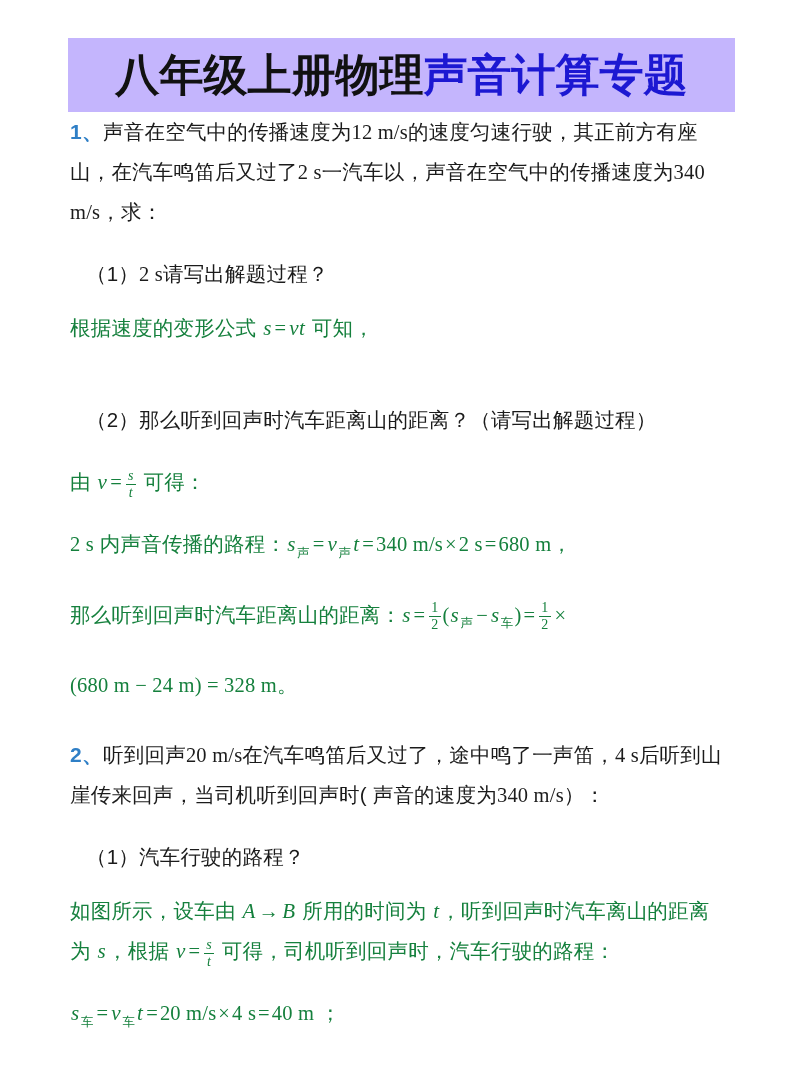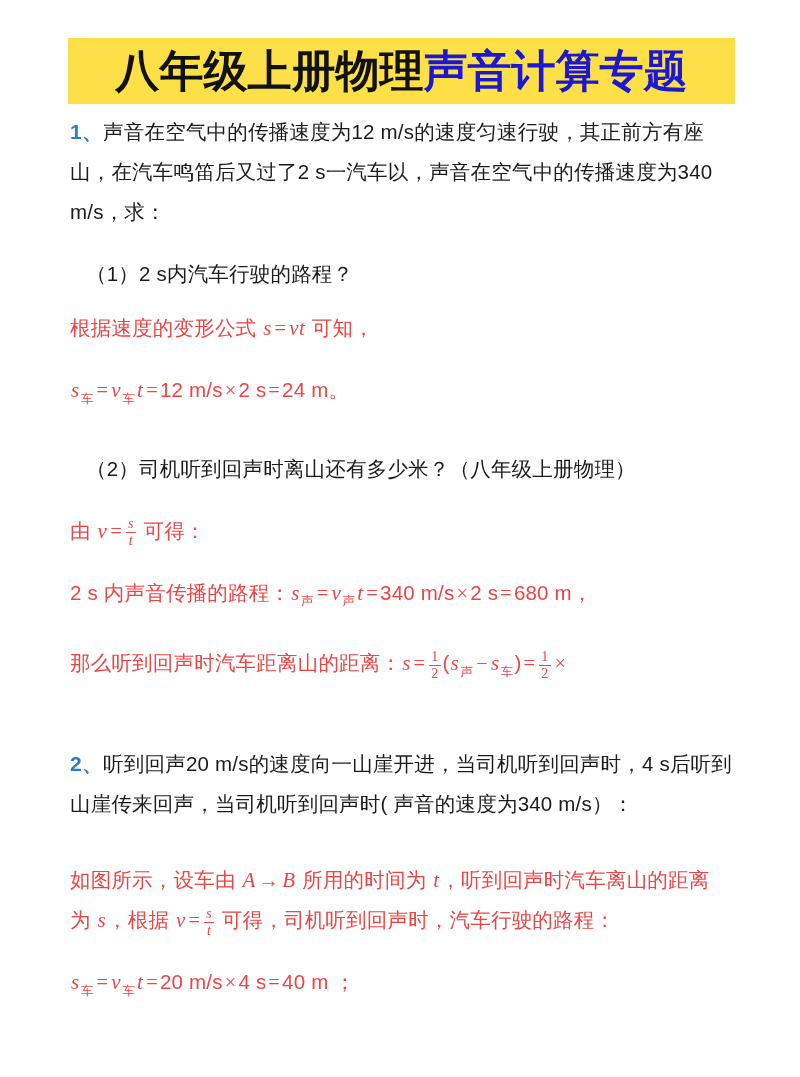--- a/index.html
+++ b/index.html
@@ -22,22 +22,22 @@
     padding: 0;
     box-sizing: border-box;
   }
 
   
   .title-band {
     position: absolute;
     left: 68px;
     top: 38px;
     width: 667px;
-    height: 66px;
-    background: #fde047;
+    height: 74px;
+    background: #c4b5fd;
     display: flex;
     align-items: center;
     justify-content: center;
   }
   .title-text {
     font-size: 44px;
     font-weight: bold;
     letter-spacing: 0px;
     line-height: 1;
     white-space: nowrap;
@@ -54,21 +54,21 @@
   }
 
   .para {
     font-size: 20.5px;
     line-height: 40px;
     letter-spacing: 0.2px;
     margin: 0;
     text-align: left;
   }
   .para.black { color: #1b1b1b; }
-  .para.red   { color: #ef4444; }
+  .para.red   { color: #15803d; }
 
   .gap-sm { height: 14px; }
   .gap-md { height: 22px; }
   .gap-lg { height: 30px; }
 
   .qnum {
     color: #2f7fc6;
     font-weight: bold;
     font-size: 21px;
   }
@@ -76,21 +76,21 @@
   .indent { padding-left: 16px; }
 
   
   .mi {
     font-family: "Liberation Serif", "DejaVu Serif", serif;
     font-style: italic;
     font-size: 21px;
     padding: 0 1px;
   }
   .mn {
-    font-family: Liberation Sans, sans-serif;
+    font-family: Liberation Serif, serif;
     font-style: normal;
     font-size: 20.5px;
   }
   .mo {
     font-family: "Liberation Serif", "DejaVu Serif", serif;
     font-style: normal;
     font-size: 20.5px;
     padding: 0 2px;
   }
 
@@ -135,55 +135,56 @@
       <span class="title-part-black">八年级上册物理</span><span class="title-part-blue">声音计算专题</span>
     </div>
   </div>
 
   <div class="content">
 
     <p class="para black"><span class="qnum">1、</span><span>声音在空气中的传播速度为</span><span class="mn">12 m/s</span><span>的速度匀速行驶，其正前方有座山，在汽车鸣笛后又过了</span><span class="mn">2 s</span><span>一汽车以，声音在空气中的传播速度为</span><span class="mn">340 m/s</span><span>，求：</span></p>
 
     <div class="gap-md"></div>
 
-    <p class="para black indent"><span>（1）</span><span class="mn">2 s</span><span>内汽车行驶的路程？</span></p>
+    <p class="para black indent"><span>（1）</span><span class="mn">2 s</span><span>请写出解题过程？</span></p>
 
     <div class="gap-sm"></div>
 
     <p class="para red"><span>根据速度的变形公式</span>&nbsp;<span class="mi">s</span><span class="mo">=</span><span class="mi">vt</span>&nbsp;<span>可知，</span></p>
 
     <div class="gap-md"></div>
 
-    <p class="para red"><span class="mi">s</span><span class="sub">车</span><span class="mo">=</span><span class="mi">v</span><span class="sub">车</span><span class="mi">t</span><span class="mo">=</span><span class="mn">12 m/s</span><span class="mo">×</span><span class="mn">2 s</span><span class="mo">=</span><span class="mn">24 m。</span></p>
 
     <div class="gap-lg"></div>
 
-    <p class="para black indent"><span>（2）</span><span>司机听到回声时离山还有多少米？（八年级上册物理）</span></p>
+    <p class="para black indent"><span>（2）</span><span>那么听到回声时汽车距离山的距离？（请写出解题过程）</span></p>
 
     <div class="gap-md"></div>
 
     <p class="para red"><span>由</span>&nbsp;<span class="mi">v</span><span class="mo">=</span><span class="frac ital"><span class="num">s</span><span class="den">t</span></span>&nbsp;<span>可得：</span></p>
 
     <div class="gap-md"></div>
 
     <p class="para red"><span class="mn">2 s</span>&nbsp;<span>内声音传播的路程：</span><span class="mi">s</span><span class="sub">声</span><span class="mo">=</span><span class="mi">v</span><span class="sub">声</span><span class="mi">t</span><span class="mo">=</span><span class="mn">340 m/s</span><span class="mo">×</span><span class="mn">2 s</span><span class="mo">=</span><span class="mn">680 m</span><span>，</span></p>
 
     <div class="gap-md"></div>
 
     <p class="para red"><span>那么听到回声时汽车距离山的距离：</span><span class="mi">s</span><span class="mo">=</span><span class="frac"><span class="num">1</span><span class="den">2</span></span><span class="mn">(</span><span class="mi">s</span><span class="sub">声</span><span class="mo">−</span><span class="mi">s</span><span class="sub">车</span><span class="mn">)</span><span class="mo">=</span><span class="frac"><span class="num">1</span><span class="den">2</span></span><span class="mo">×</span></p>
 
     <div class="gap-md"></div>
 
+    <p class="para red"><span class="mn">(680 m − 24 m) = 328 m。</span></p>
 
     <div class="gap-lg"></div>
 
-    <p class="para black"><span class="qnum">2、</span><span>听到回声</span><span class="mn">20 m/s</span><span>的速度向一山崖开进，当司机听到回声时，</span><span class="mn">4 s</span><span>后听到山崖传来回声，当司机听到回声时( 声音的速度为</span><span class="mn">340 m/s</span><span>）：</span></p>
+    <p class="para black"><span class="qnum">2、</span><span>听到回声</span><span class="mn">20 m/s</span><span>在汽车鸣笛后又过了，途中鸣了一声笛，</span><span class="mn">4 s</span><span>后听到山崖传来回声，当司机听到回声时( 声音的速度为</span><span class="mn">340 m/s</span><span>）：</span></p>
 
     <div class="gap-md"></div>
 
+    <p class="para black indent"><span>（1）</span><span>汽车行驶的路程？</span></p>
 
     <div class="gap-sm"></div>
 
     <p class="para red"><span>如图所示，设车由</span>&nbsp;<span class="mi">A</span><span class="mo">→</span><span class="mi">B</span>&nbsp;<span>所用的时间为</span>&nbsp;<span class="mi">t</span><span>，听到回声时汽车离山的距离为</span>&nbsp;<span class="mi">s</span><span>，根据</span>&nbsp;<span class="mi">v</span><span class="mo">=</span><span class="frac ital"><span class="num">s</span><span class="den">t</span></span>&nbsp;<span>可得，司机听到回声时，汽车行驶的路程：</span></p>
 
     <div class="gap-md"></div>
 
     <p class="para red"><span class="mi">s</span><span class="sub">车</span><span class="mo">=</span><span class="mi">v</span><span class="sub">车</span><span class="mi">t</span><span class="mo">=</span><span class="mn">20 m/s</span><span class="mo">×</span><span class="mn">4 s</span><span class="mo">=</span><span class="mn">40 m</span>&nbsp;<span>；</span></p>
 
   </div>

